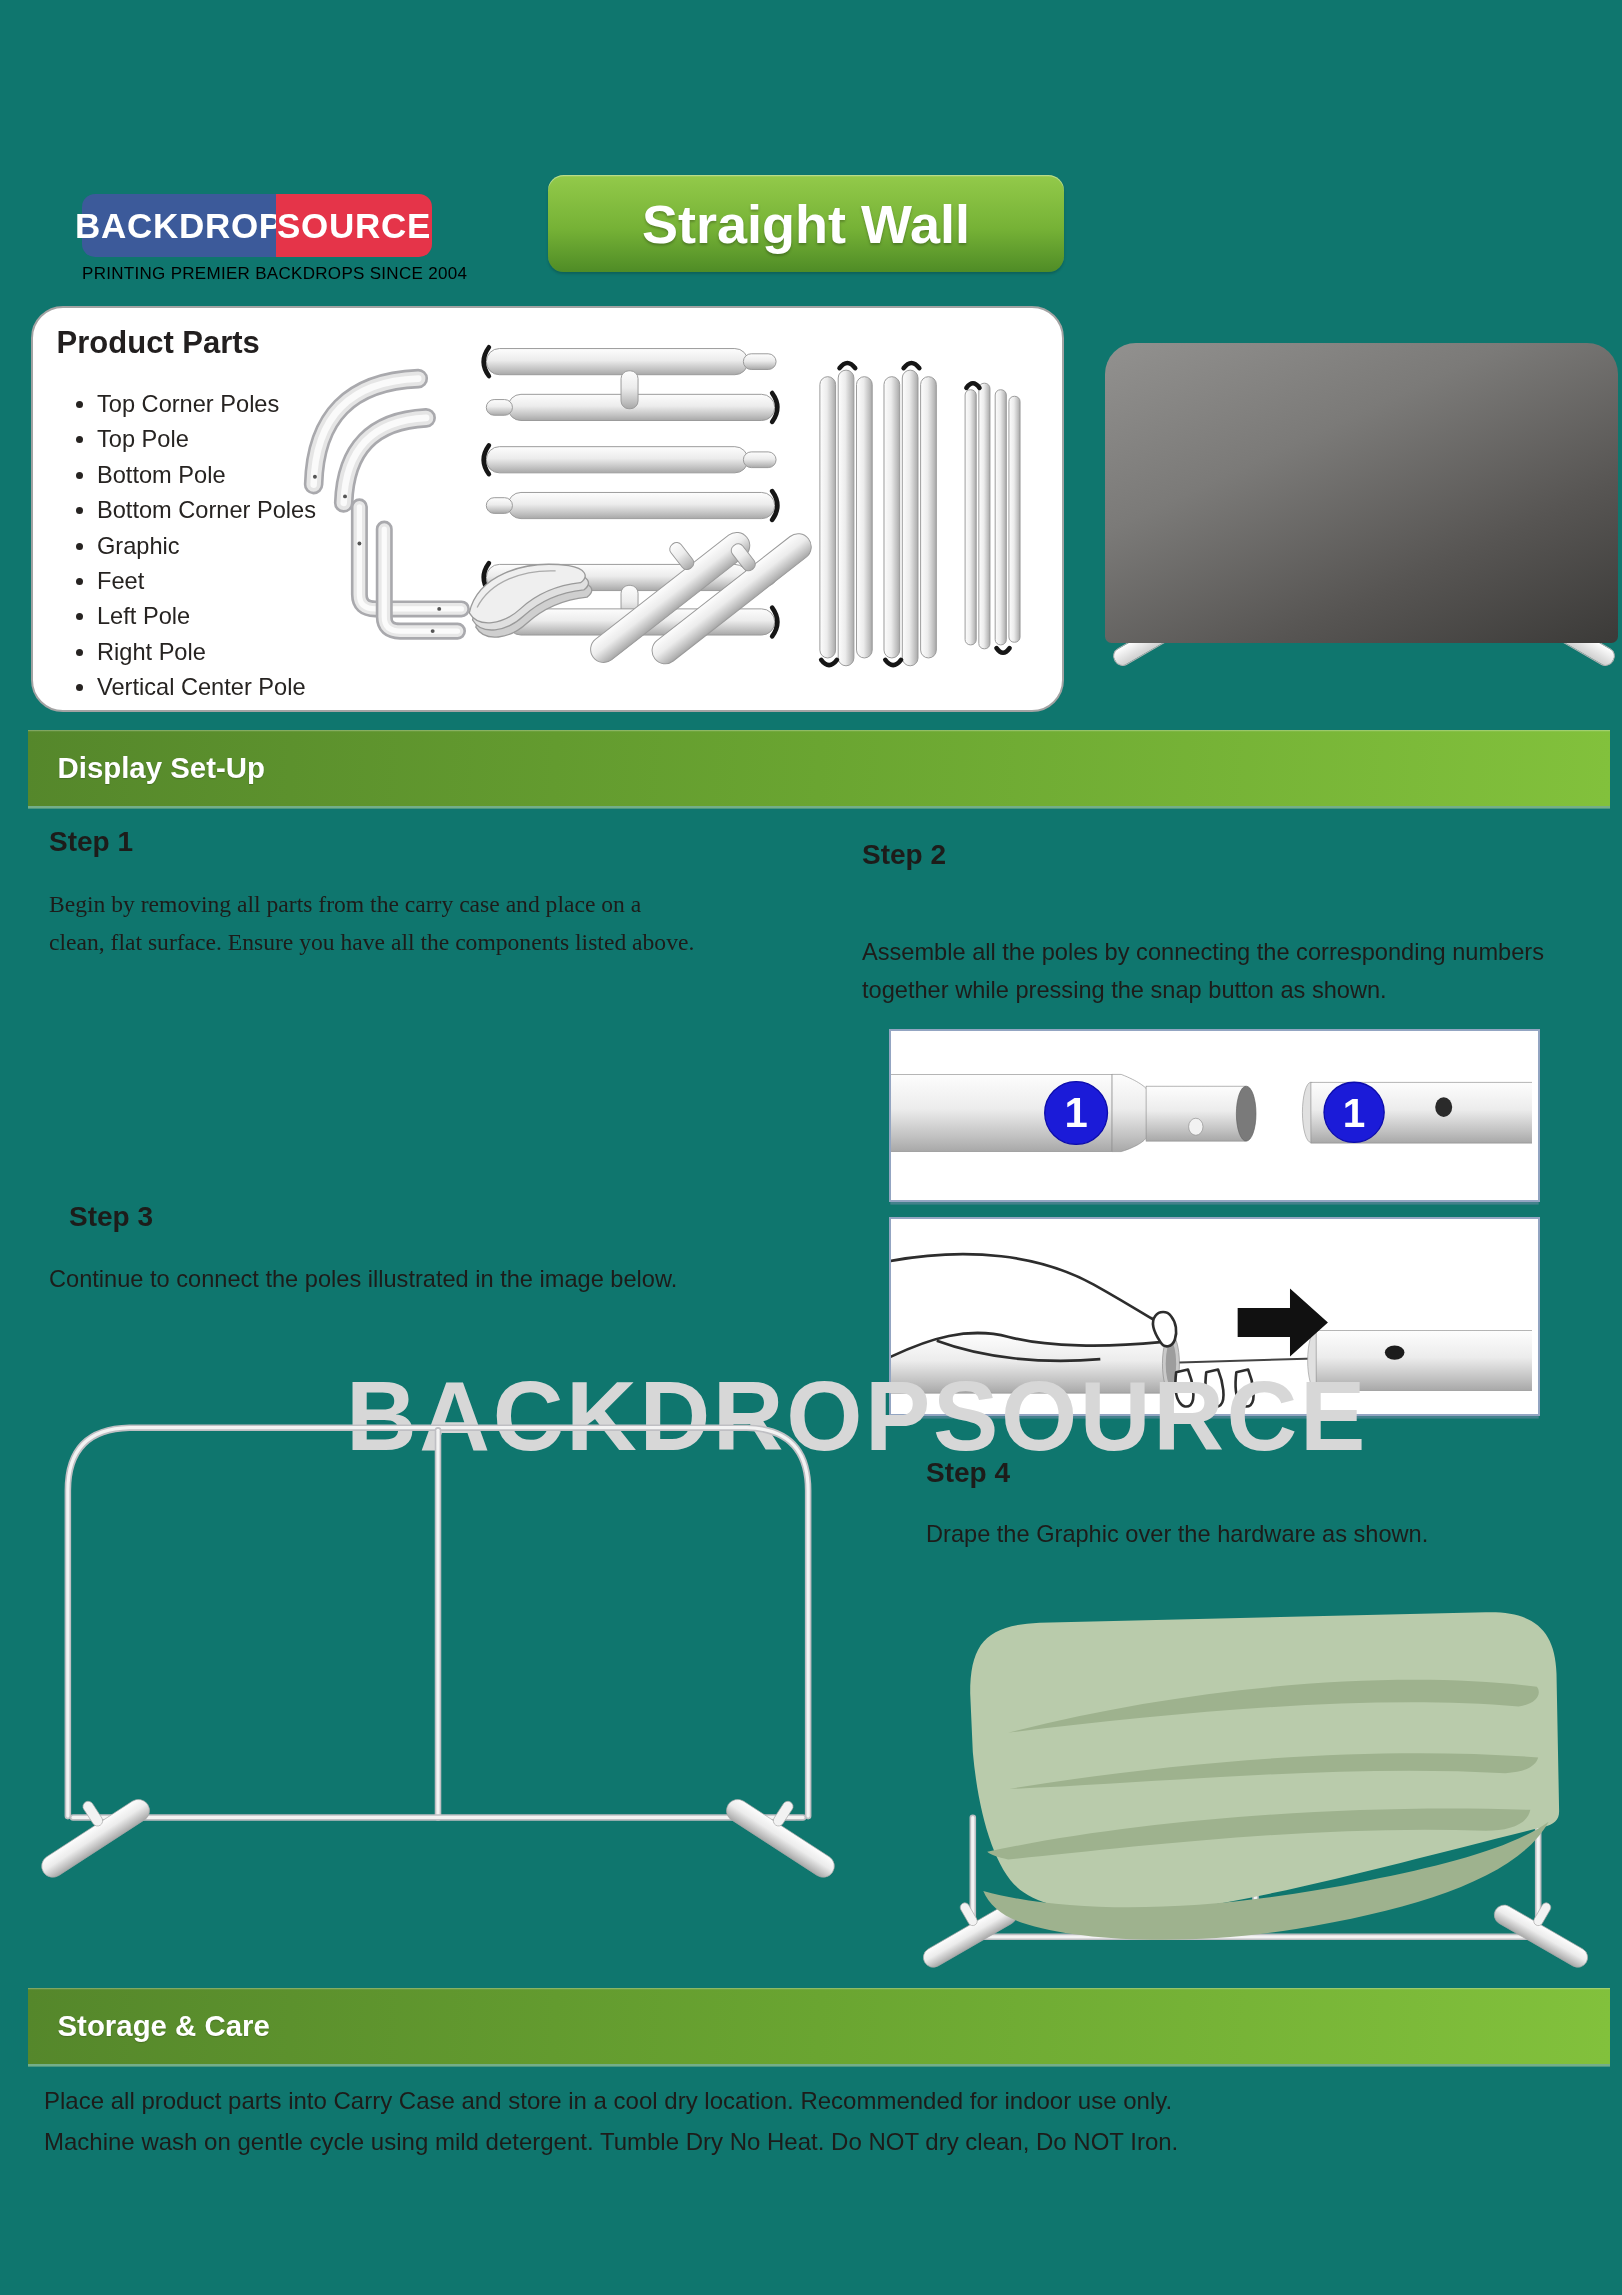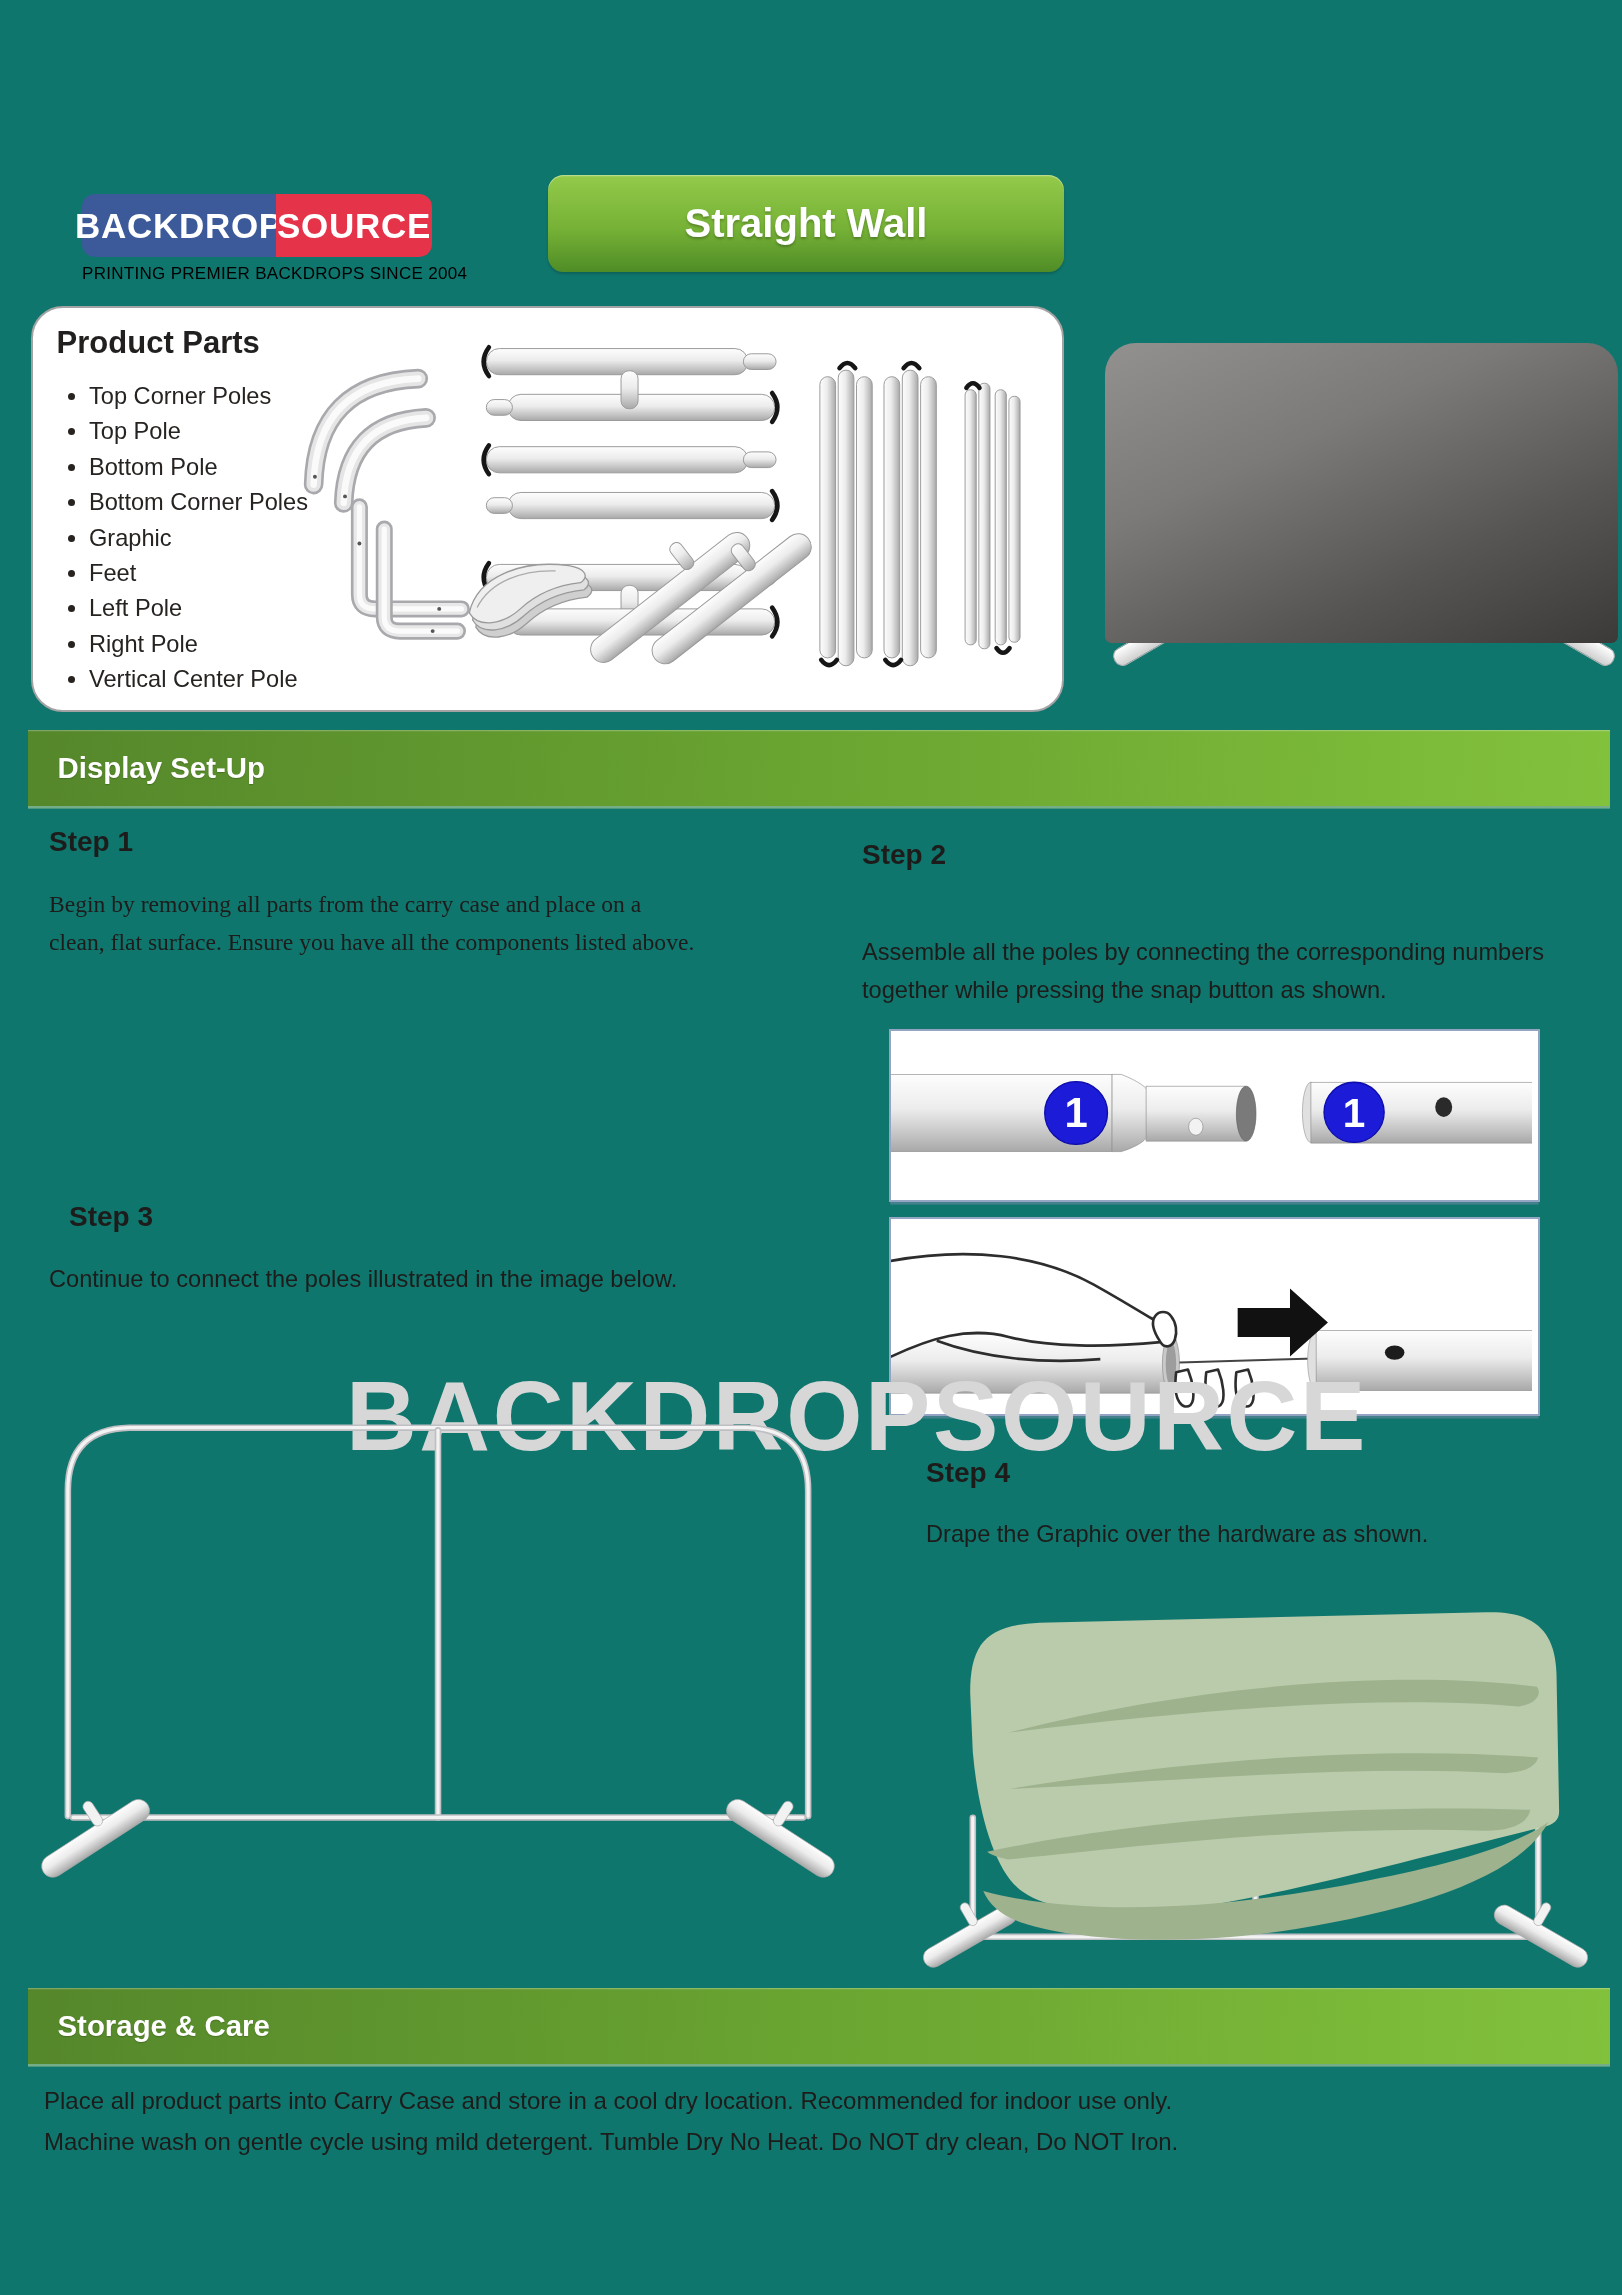--- a/index.html
+++ b/index.html
@@ -12,27 +12,27 @@
              display:flex;align-items:center;justify-content:center;}
   .logo-red{width:156px;height:63px;background:#e53449;border-radius:0 13px 13px 0;
             display:flex;align-items:center;justify-content:center;}
   .logo-blue span,.logo-red span{color:#fff;font-size:35px;font-weight:700;letter-spacing:0.7px;}
   .tagline{position:absolute;left:82px;top:264px;width:349px;text-align:center;
            font-size:17px;color:#000;letter-spacing:0.3px;white-space:nowrap;}
   .banner{position:absolute;left:548px;top:175px;width:516px;height:97px;border-radius:15.7px;
           background:linear-gradient(180deg,#93ca4a 0%,#76b236 55%,#4f8c26 100%);
           display:flex;align-items:center;justify-content:center;
           box-shadow:inset 0 1.3px 0 rgba(255,255,255,.35), 0 2px 2.6px rgba(0,0,0,.18);}
-  .banner span{color:#fff;font-size:40px;font-weight:700;text-shadow:0 2px 2.6px rgba(0,0,0,.25);}
+  .banner span{color:#fff;font-size:54px;font-weight:700;text-shadow:0 2px 2.6px rgba(0,0,0,.25);}
 
   
   .parts-box{position:absolute;left:31px;top:306px;width:1029px;height:402px;background:#fff;
              border:2px solid #a3a3a3;border-radius:32px;}
   .parts-title{position:absolute;left:23.6px;top:17px;font-size:31px;font-weight:700;color:#221f1f;}
-  .parts-list{position:absolute;left:30px;top:71px;margin:0;padding-left:26px;
+  .parts-list{position:absolute;left:30px;top:71px;margin:8px;padding-left:26px;
               font-size:23.6px;line-height:1.5;color:#262321;}
   .parts-list li{margin:0;}
   .parts-svg{position:absolute;left:118px;top:0px;}
 
   
   .wall-fig{position:absolute;left:1105px;top:343px;width:517px;height:340px;}
   .wall-body{position:absolute;left:0;top:0;width:513px;height:300px;
              border-radius:31px 31px 6.5px 6.5px;
              background:linear-gradient(155deg,#92918f 0%,#7b7a78 35%,#575553 70%,#3b3a38 100%);}
   .wall-foot{position:absolute;width:80px;height:17px;border-radius:9.2px;

